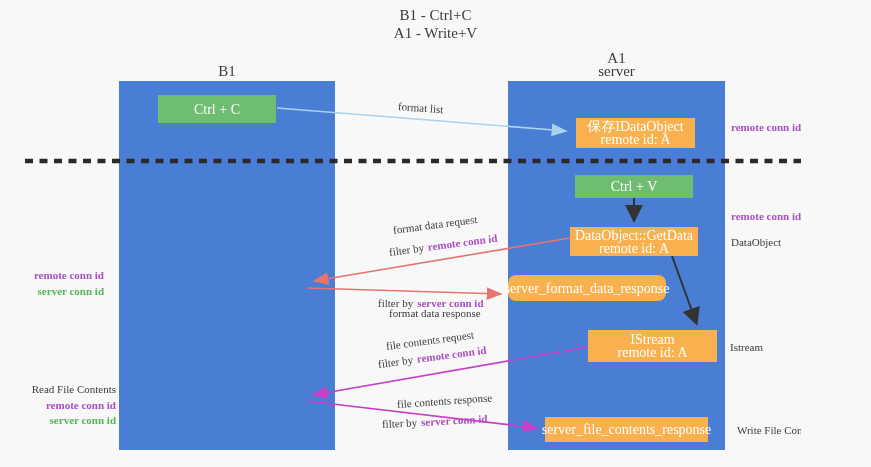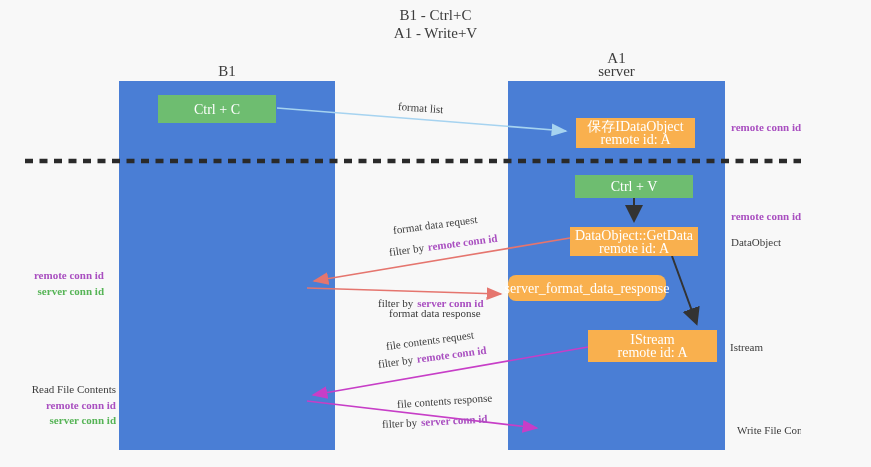--- a/index.html
+++ b/index.html
@@ -123,20 +123,23 @@
     <div>IStream</div>
     <div>remote id: A</div>
   </div>
 
 
   <div class="box orange" style="left:508px; top:275px; width:158px; height:26px;border-radius:8px;">
     <div>server_format_data_response</div>
   </div>
 
 
+  <div class="box orange" style="left:545px; top:417px; width:163px; height:25px;">
+    <div>server_file_contents_response</div>
+  </div>
 
   <div class="elabel" style="left:398px; top:100px; transform:rotate(4deg);">format list</div>
 
   <div class="elabel" style="left:393px; top:224px; transform:rotate(-7.5deg);">format data request</div>
   <div class="elabel" style="left:389px; top:246px; transform:rotate(-7.5deg);">
     <span class="blacktxt">filter by</span><span class="purpletxt filter-gap">remote conn id</span>
   </div>
 
   <div class="elabel" style="left:389px; top:275px;margin-top:32px;">format data response</div>
   <div class="elabel" style="left:378px; top:297px;">

